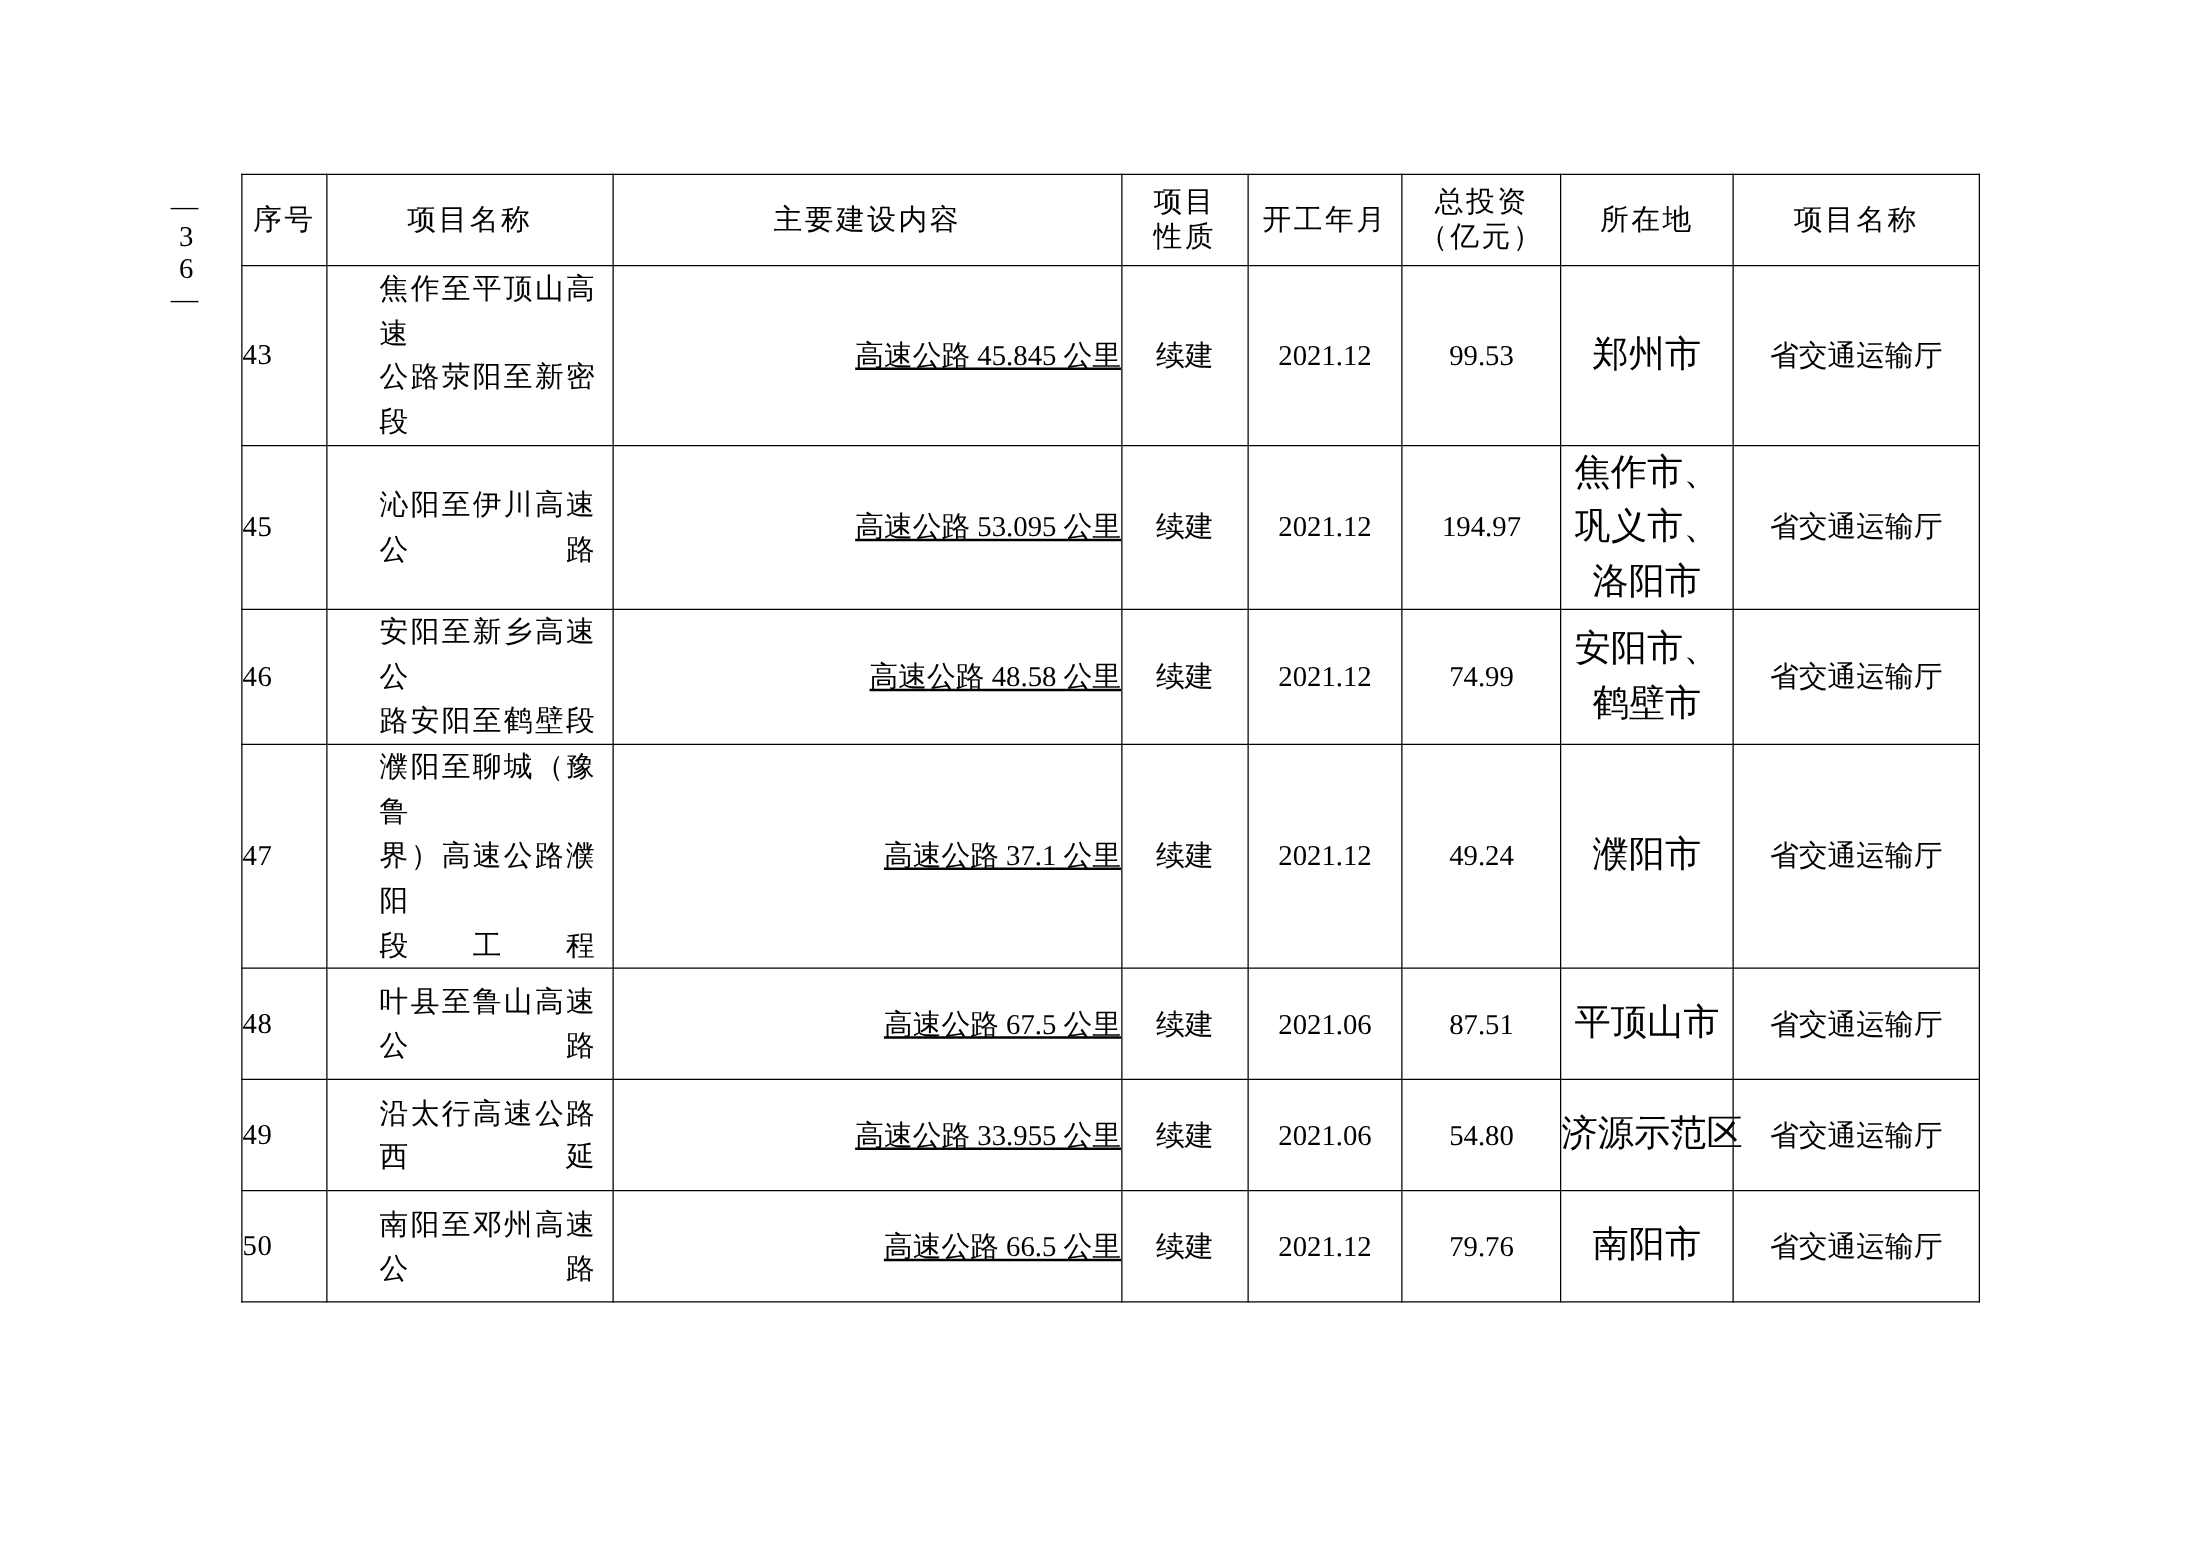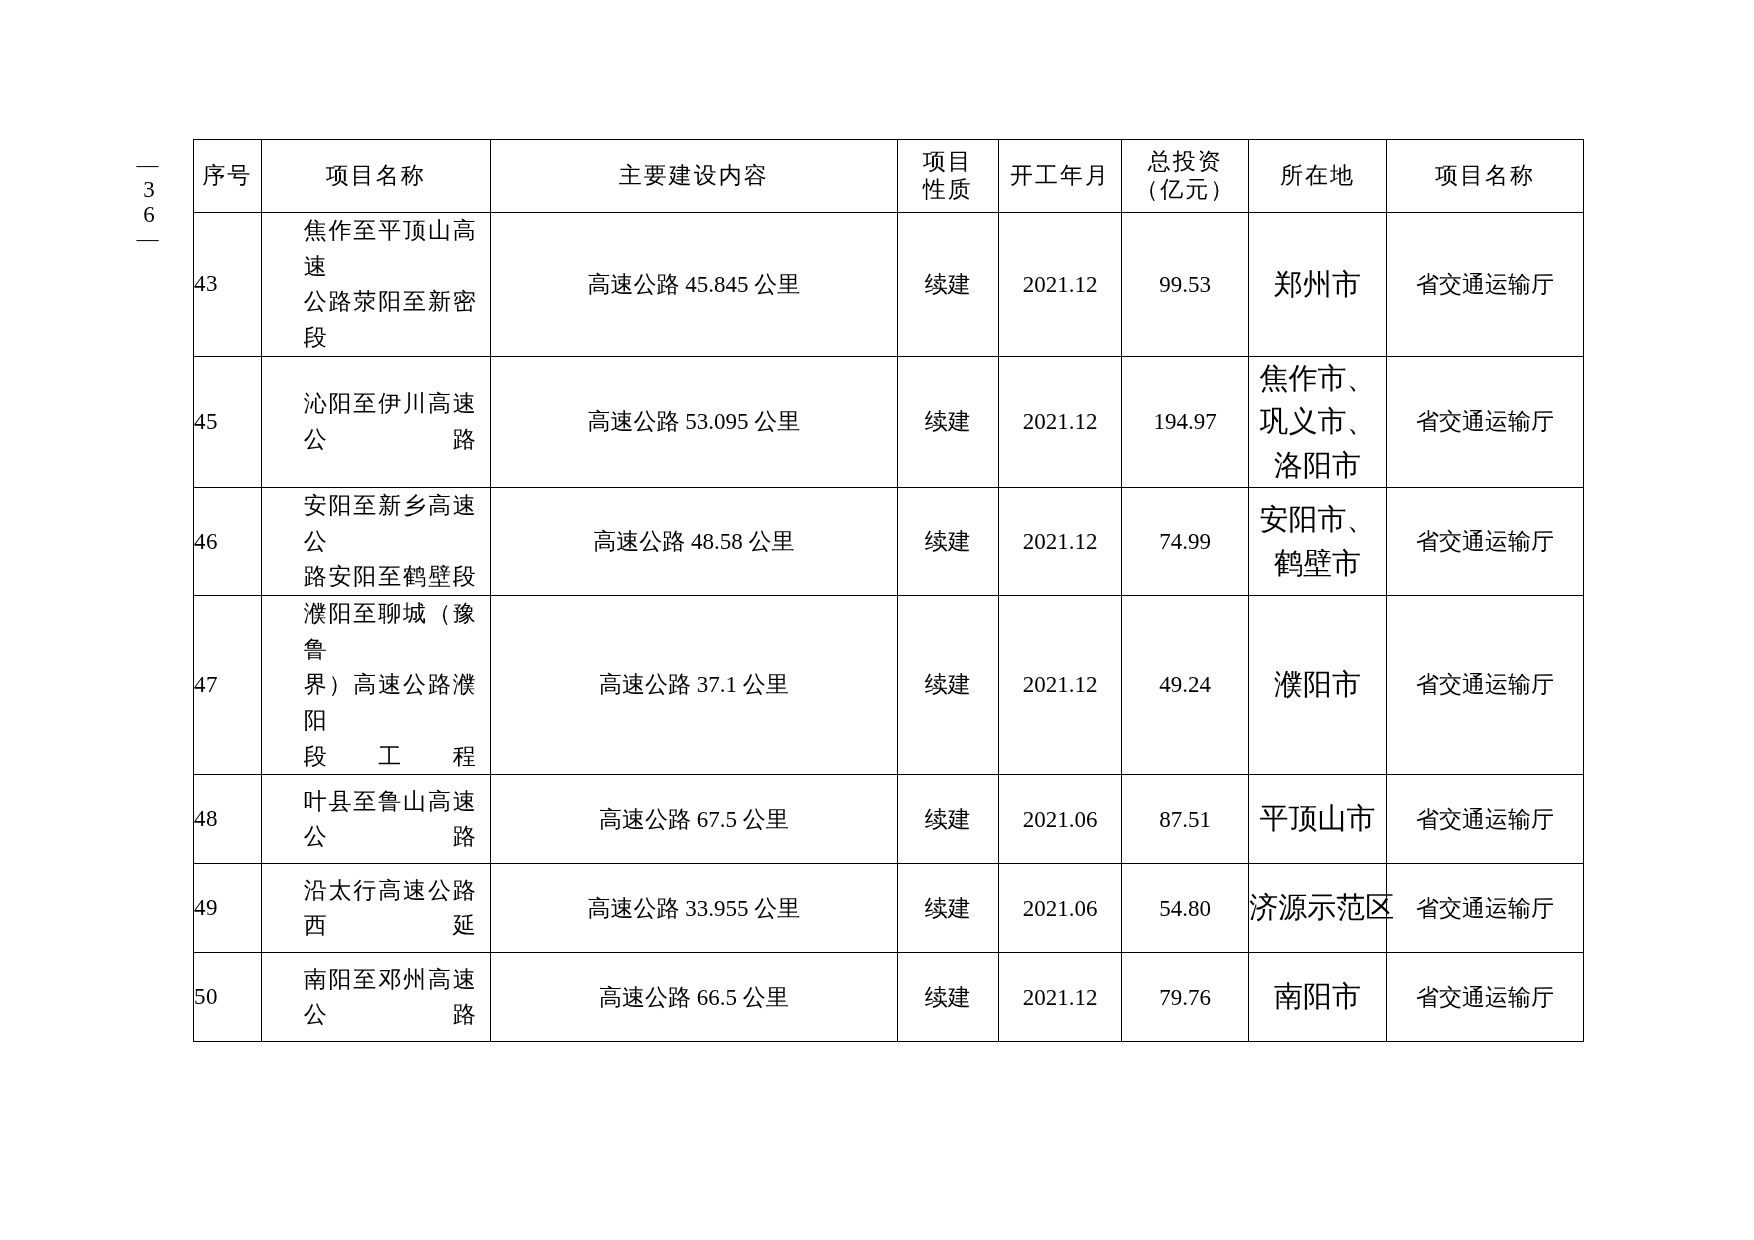--- a/index.html
+++ b/index.html
@@ -95,24 +95,25 @@
 
   tbody td {
     height: 88px;
   }
   .cell-center {
     text-align: center;
     line-height: 1.45;
     font-size: 29px;
   }
   .cell-left {
-    text-align: center;
+    text-align: right;
     padding-left: 10px;
     line-height: 1.45;
     font-size: 23px;
+    text-decoration: underline;
   }
   
   .cell-name {
     text-align: justify;
     text-align-last: justify;
     padding: 0 14px;
     line-height: 1.55;
     font-size: 23px;
   }
   .cell-name > span {

